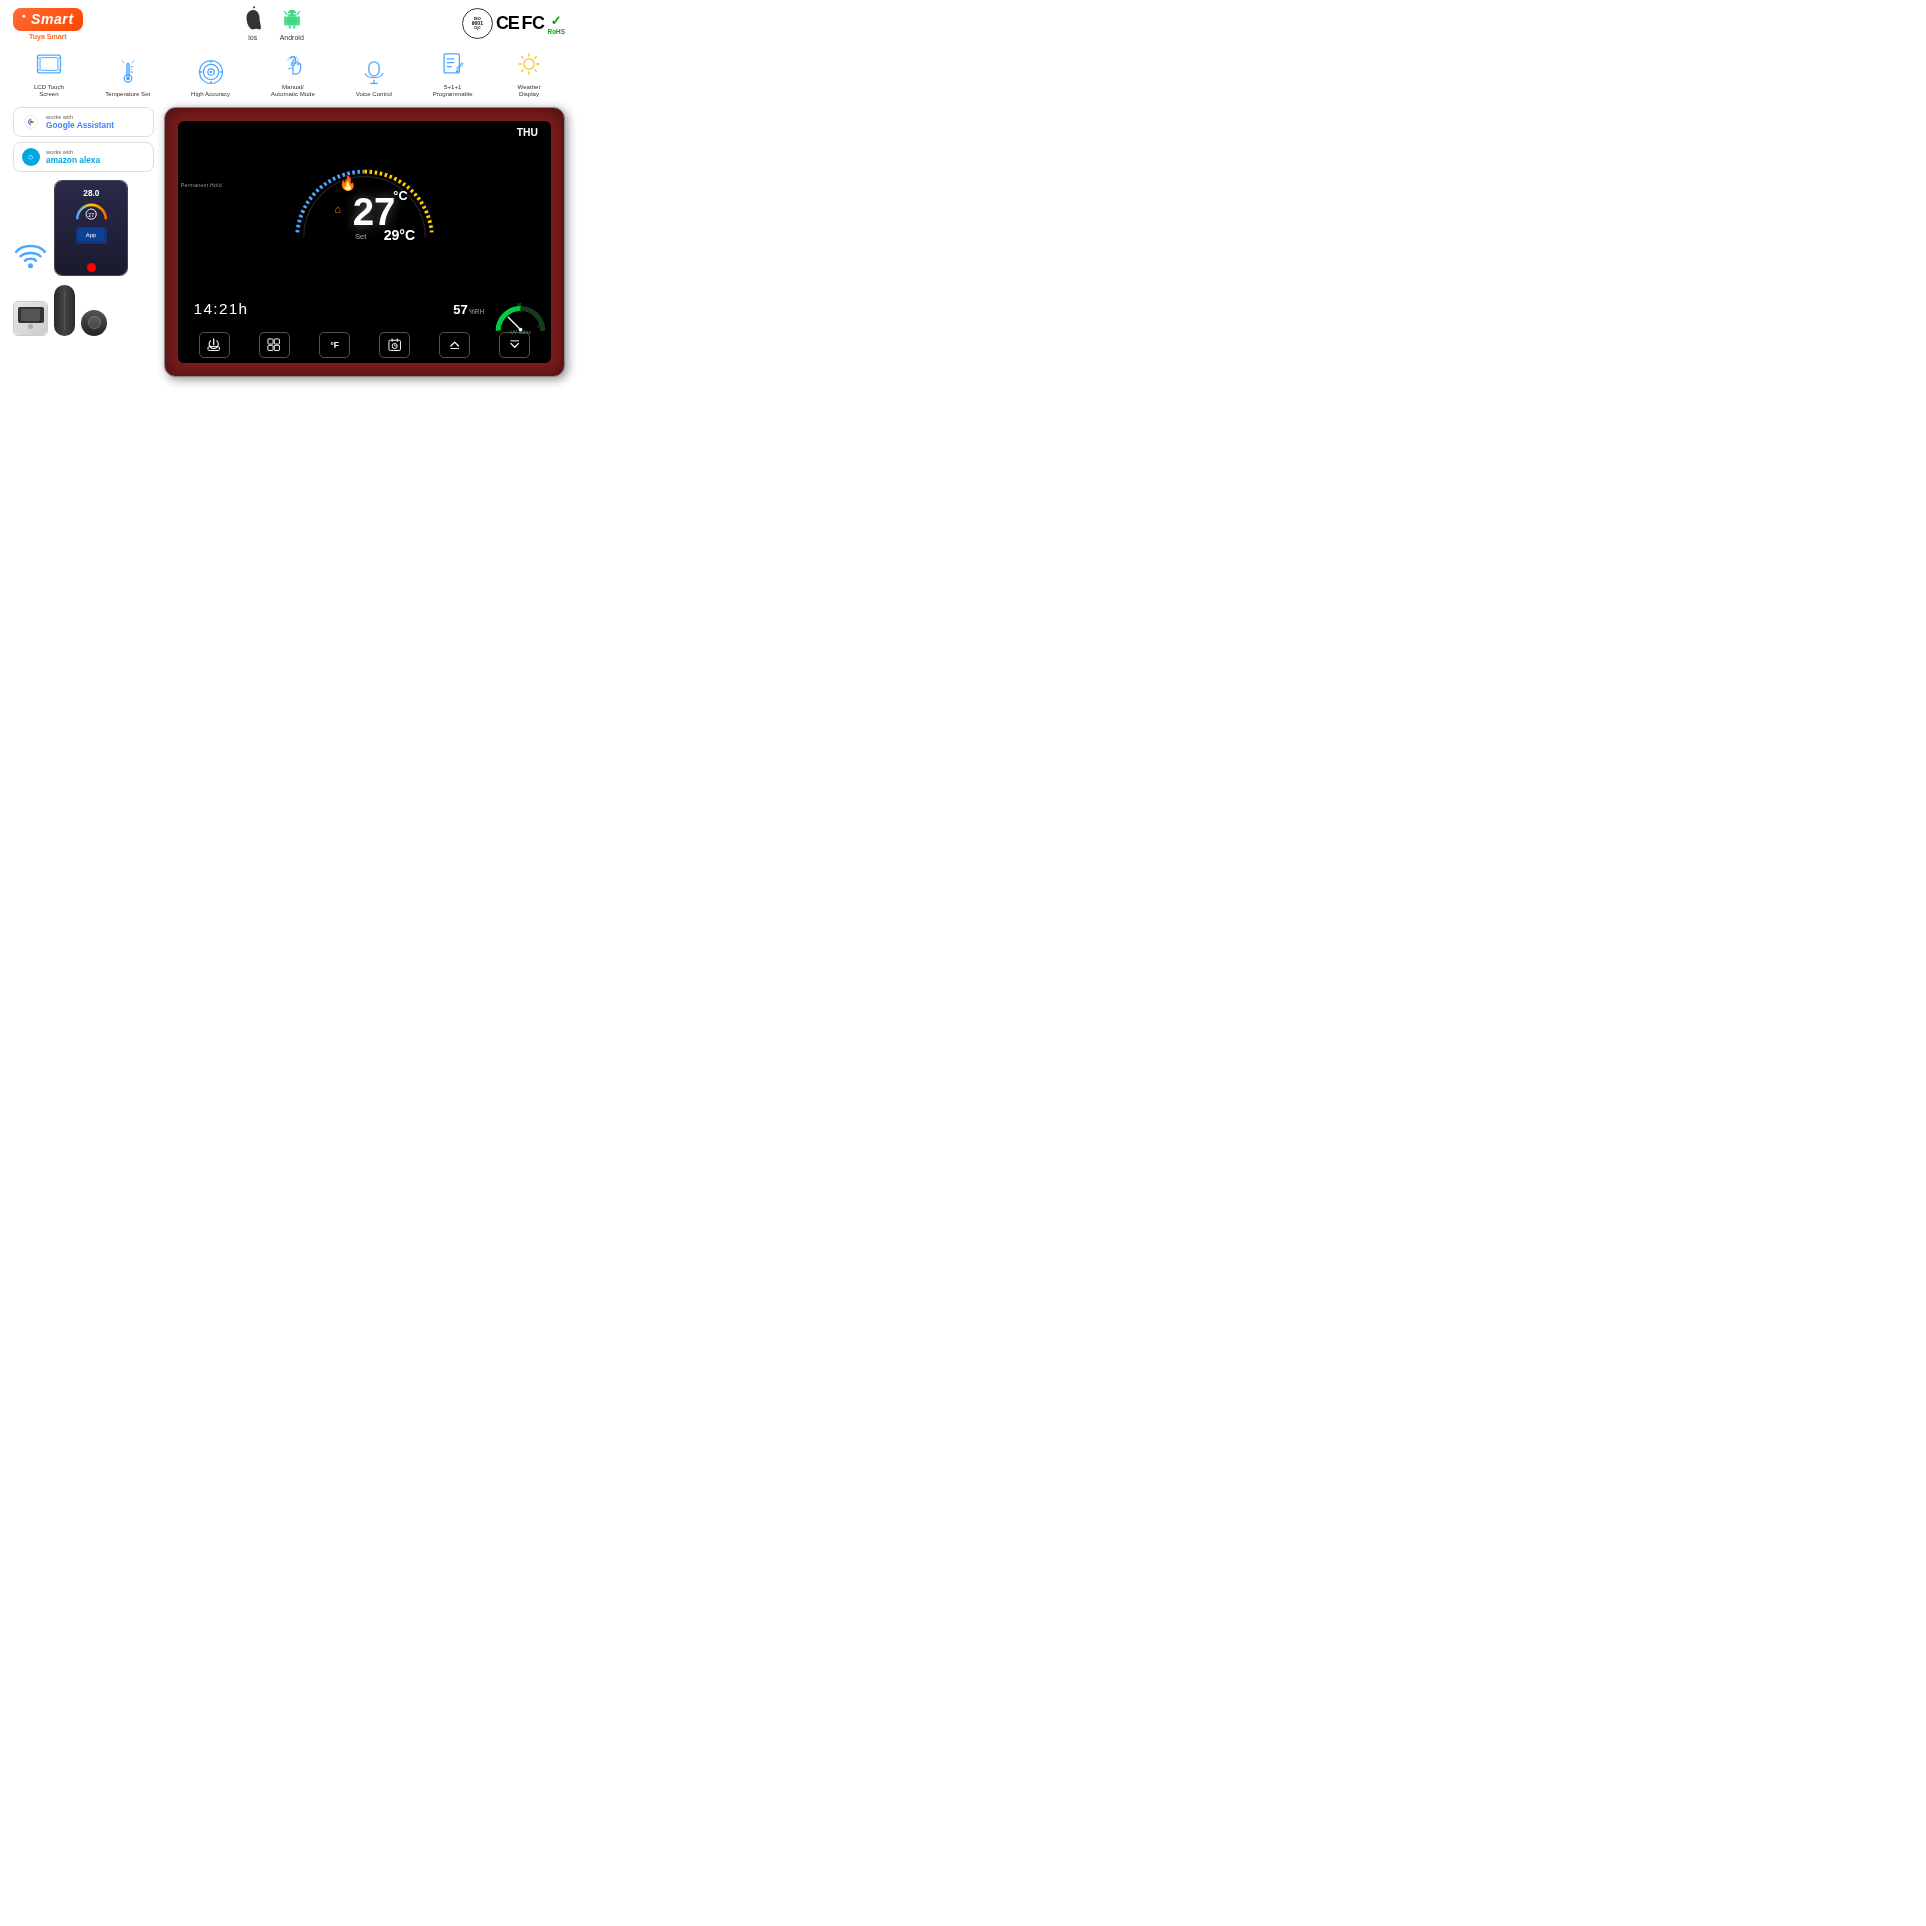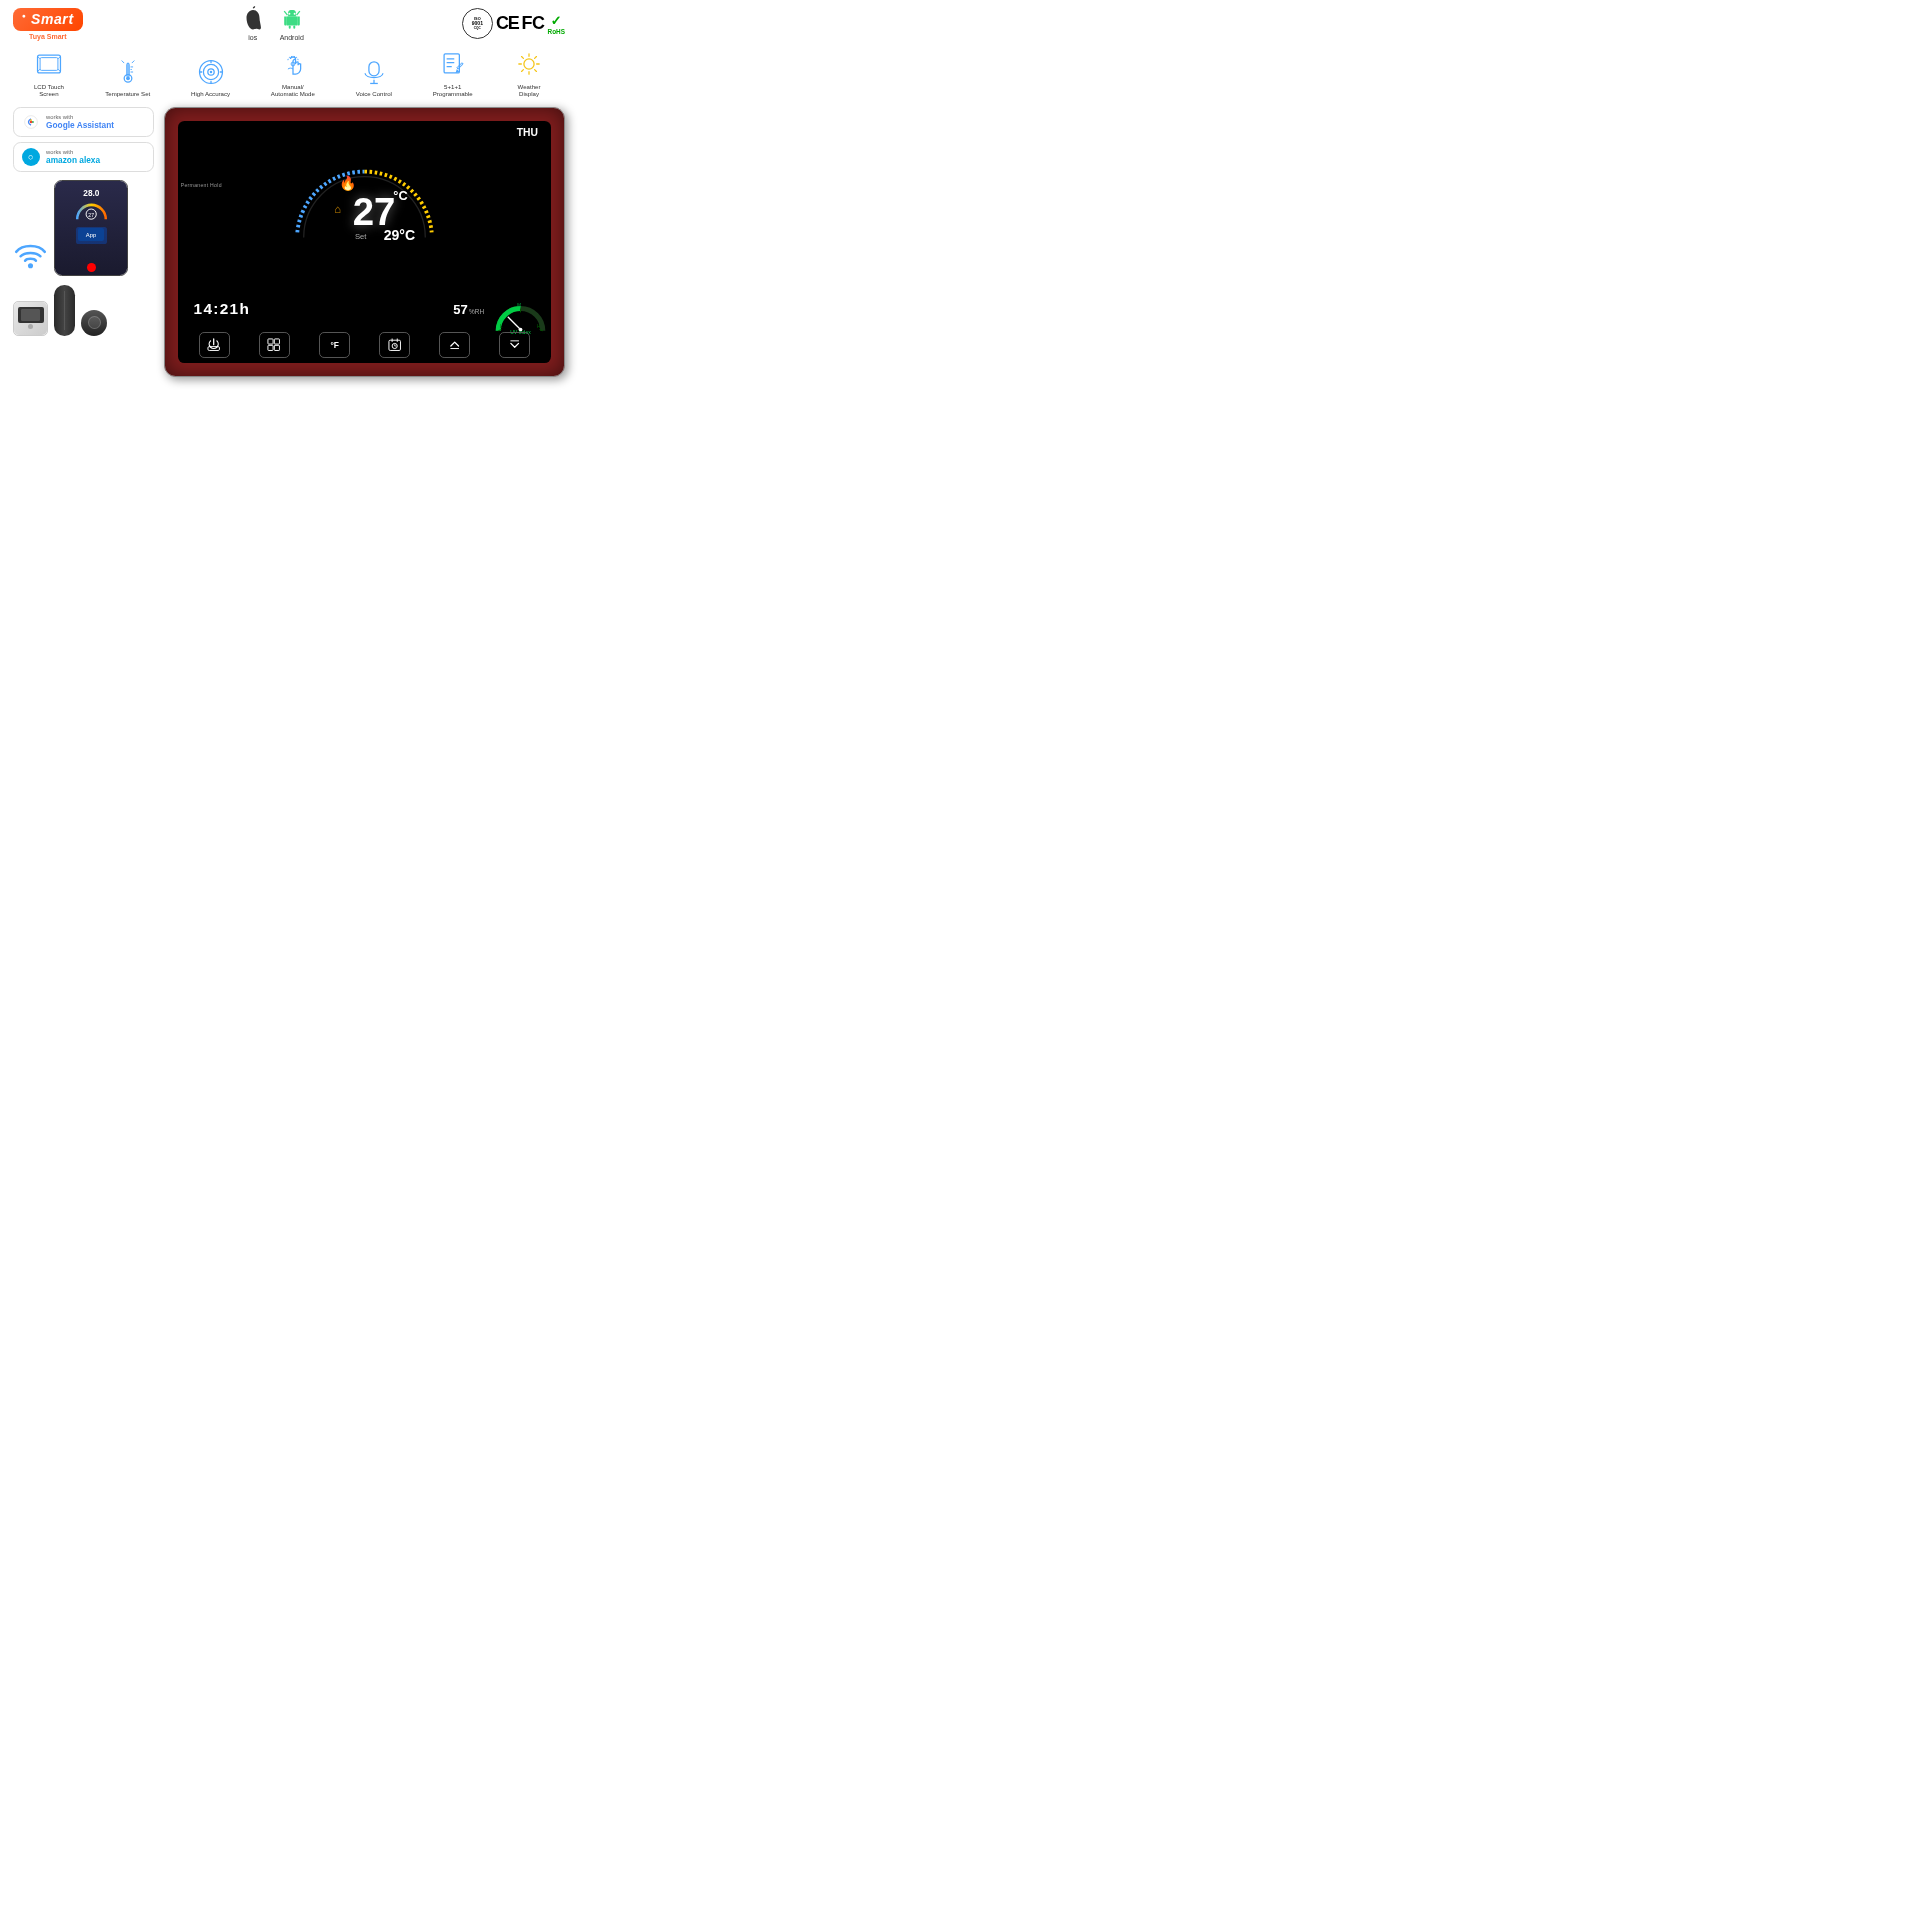--- a/index.html
+++ b/index.html
@@ -605,21 +605,21 @@
 
           <text x="145" y="148" fill="white" font-size="60" font-weight="900" text-anchor="middle" style="text-shadow: 0 0 12px rgba(255,255,255,0.4);">27</text>
           <text x="175" y="110" fill="white" font-size="20" font-weight="bold">°C</text>
 
           <text x="115" y="170" fill="#aaa" font-size="12">Set</text>
 
           <text x="160" y="172" fill="white" font-size="22" font-weight="bold">29°C</text>
         </svg>
       </div>
 
-      <div style="position:absolute; bottom:45px; left:16px; color:white; font-size:15.4px; font-weight:bold; letter-spacing:1.3px;">14:21h</div>
+      <div style="position:absolute; bottom:45px; left:16px; color:white; font-size:15.4px; font-weight:normal; letter-spacing:1.3px;">14:21h</div>
 
       <div style="position:absolute; bottom:46px; right:67px; display:flex; align-items:baseline; gap:1.3px;">
         <span style="color:white; font-size:13px; font-weight:bold;">57</span>
         <span style="color:#aaa; font-size:6.4px;">%RH</span>
       </div>
 
       <div class="uv-gauge">
         <svg width="51" height="35" viewBox="0 0 80 55">
 
           <path d="M 5 50 A 35 35 0 0 1 75 50" fill="none" stroke="#1a3a1a" stroke-width="8"></path>

